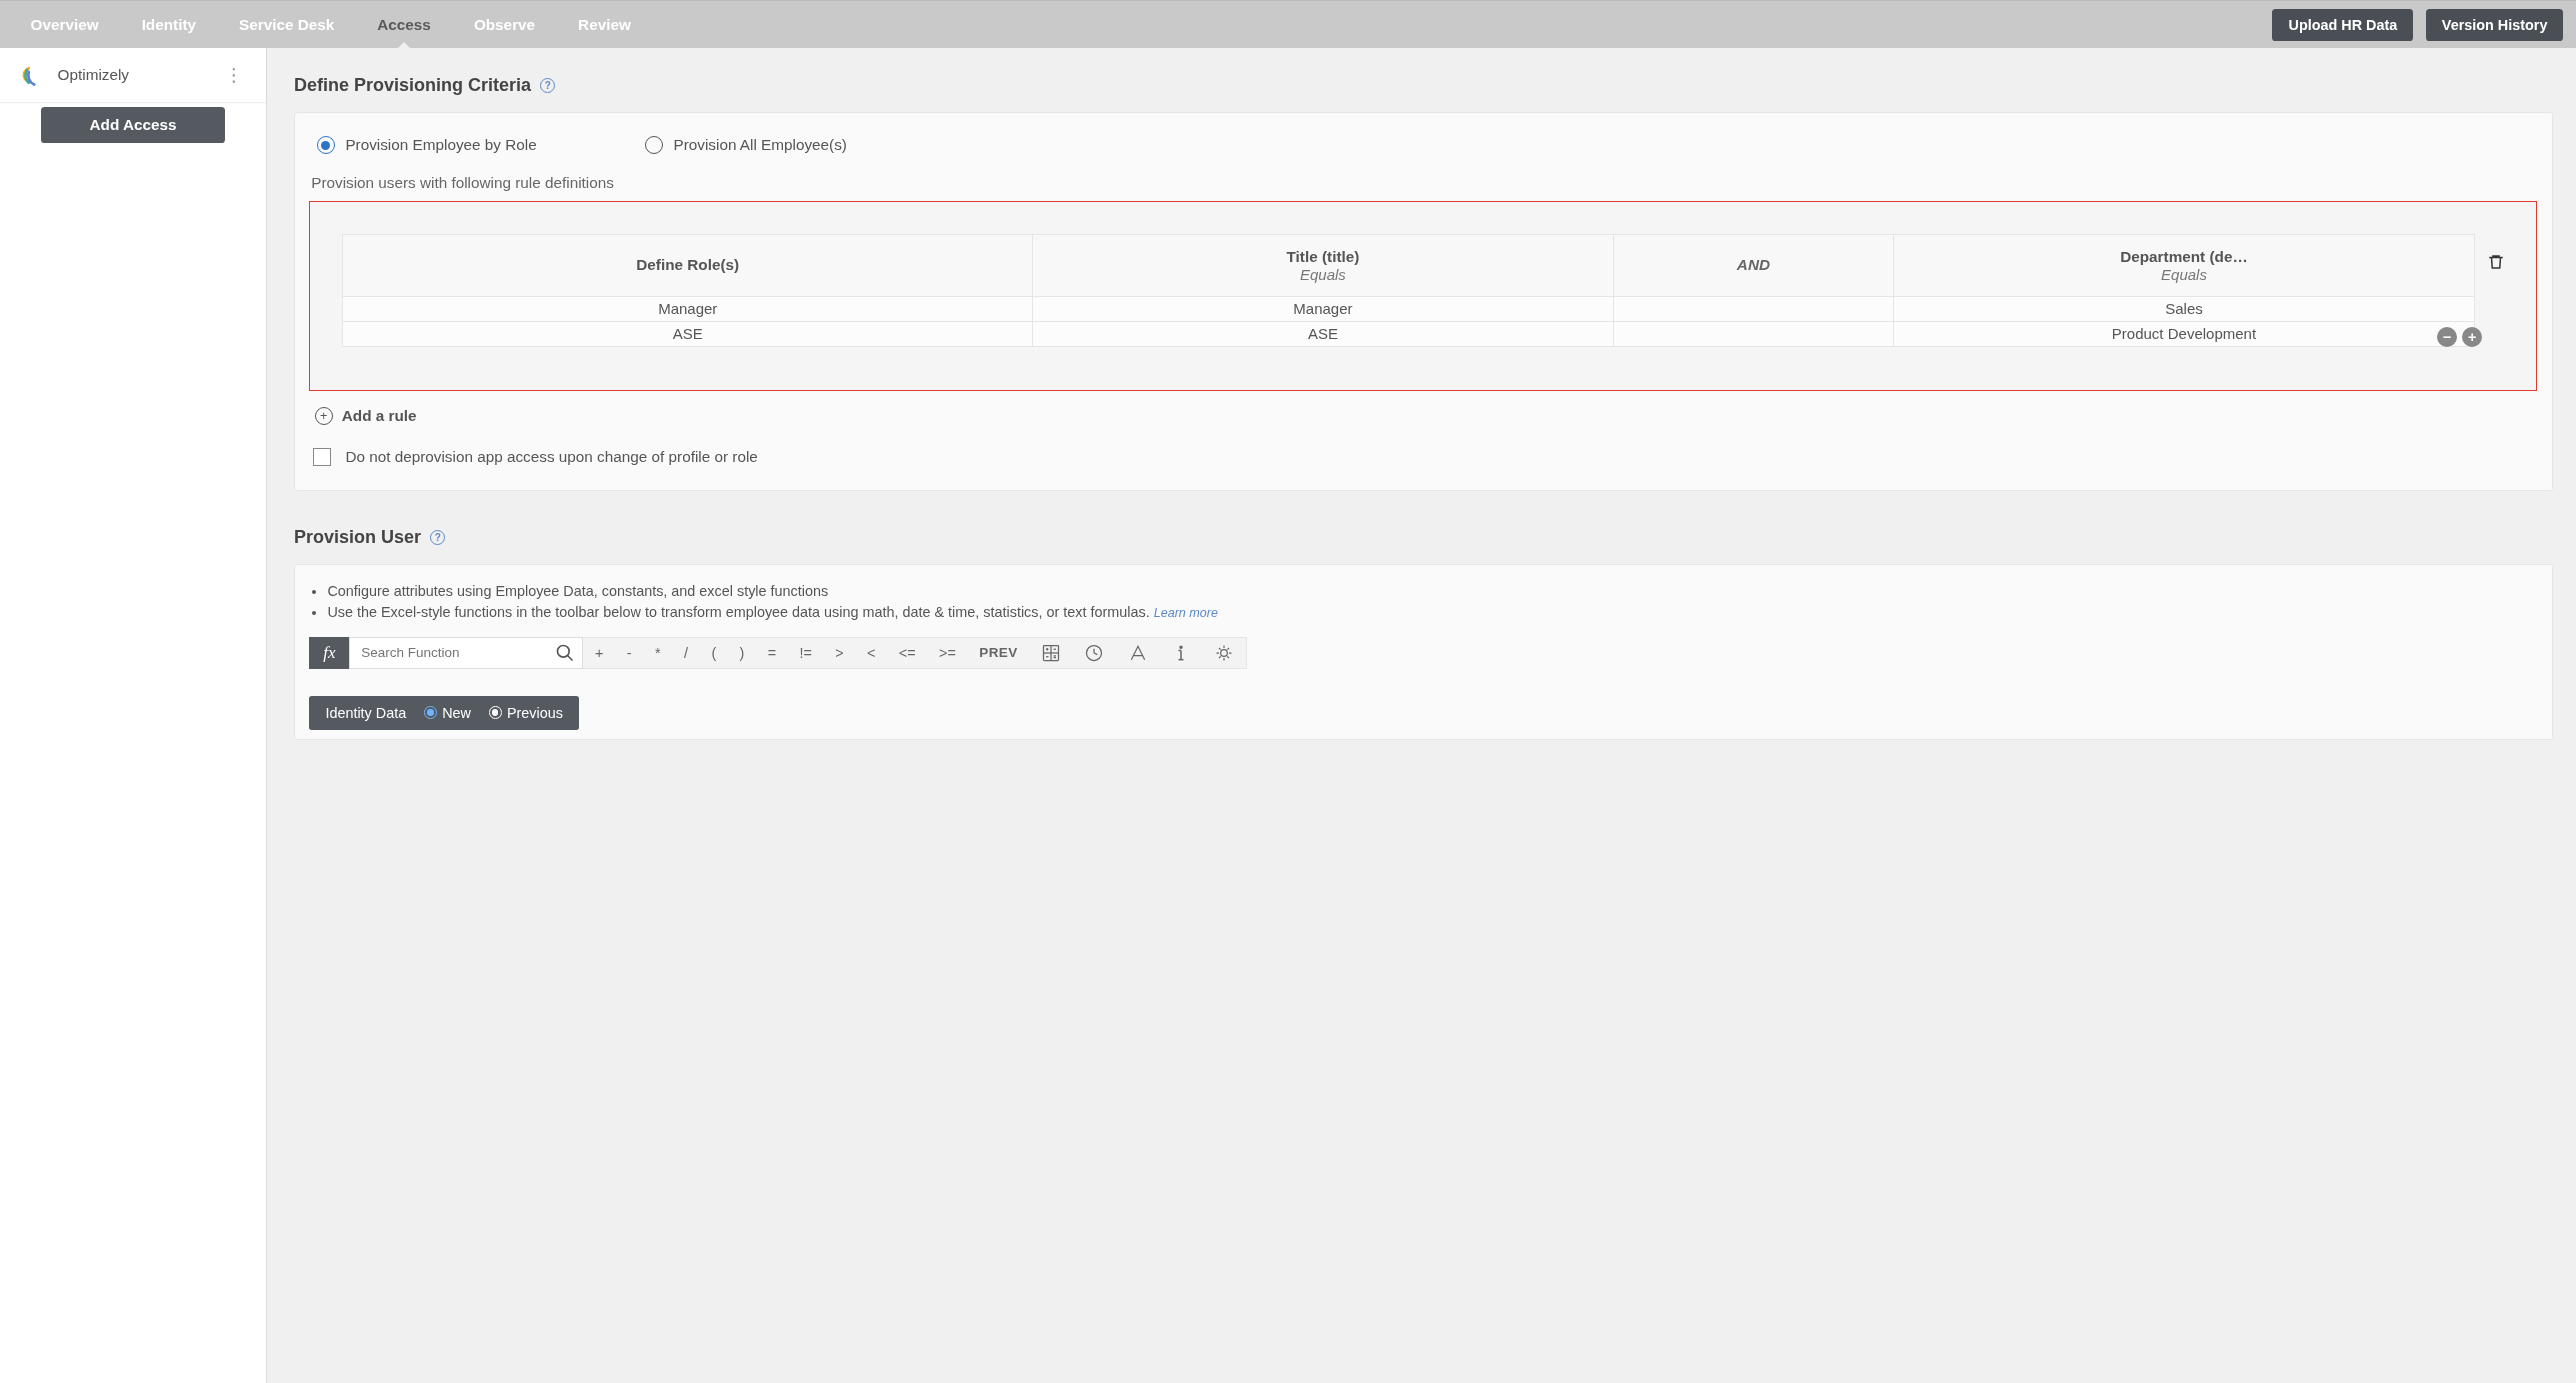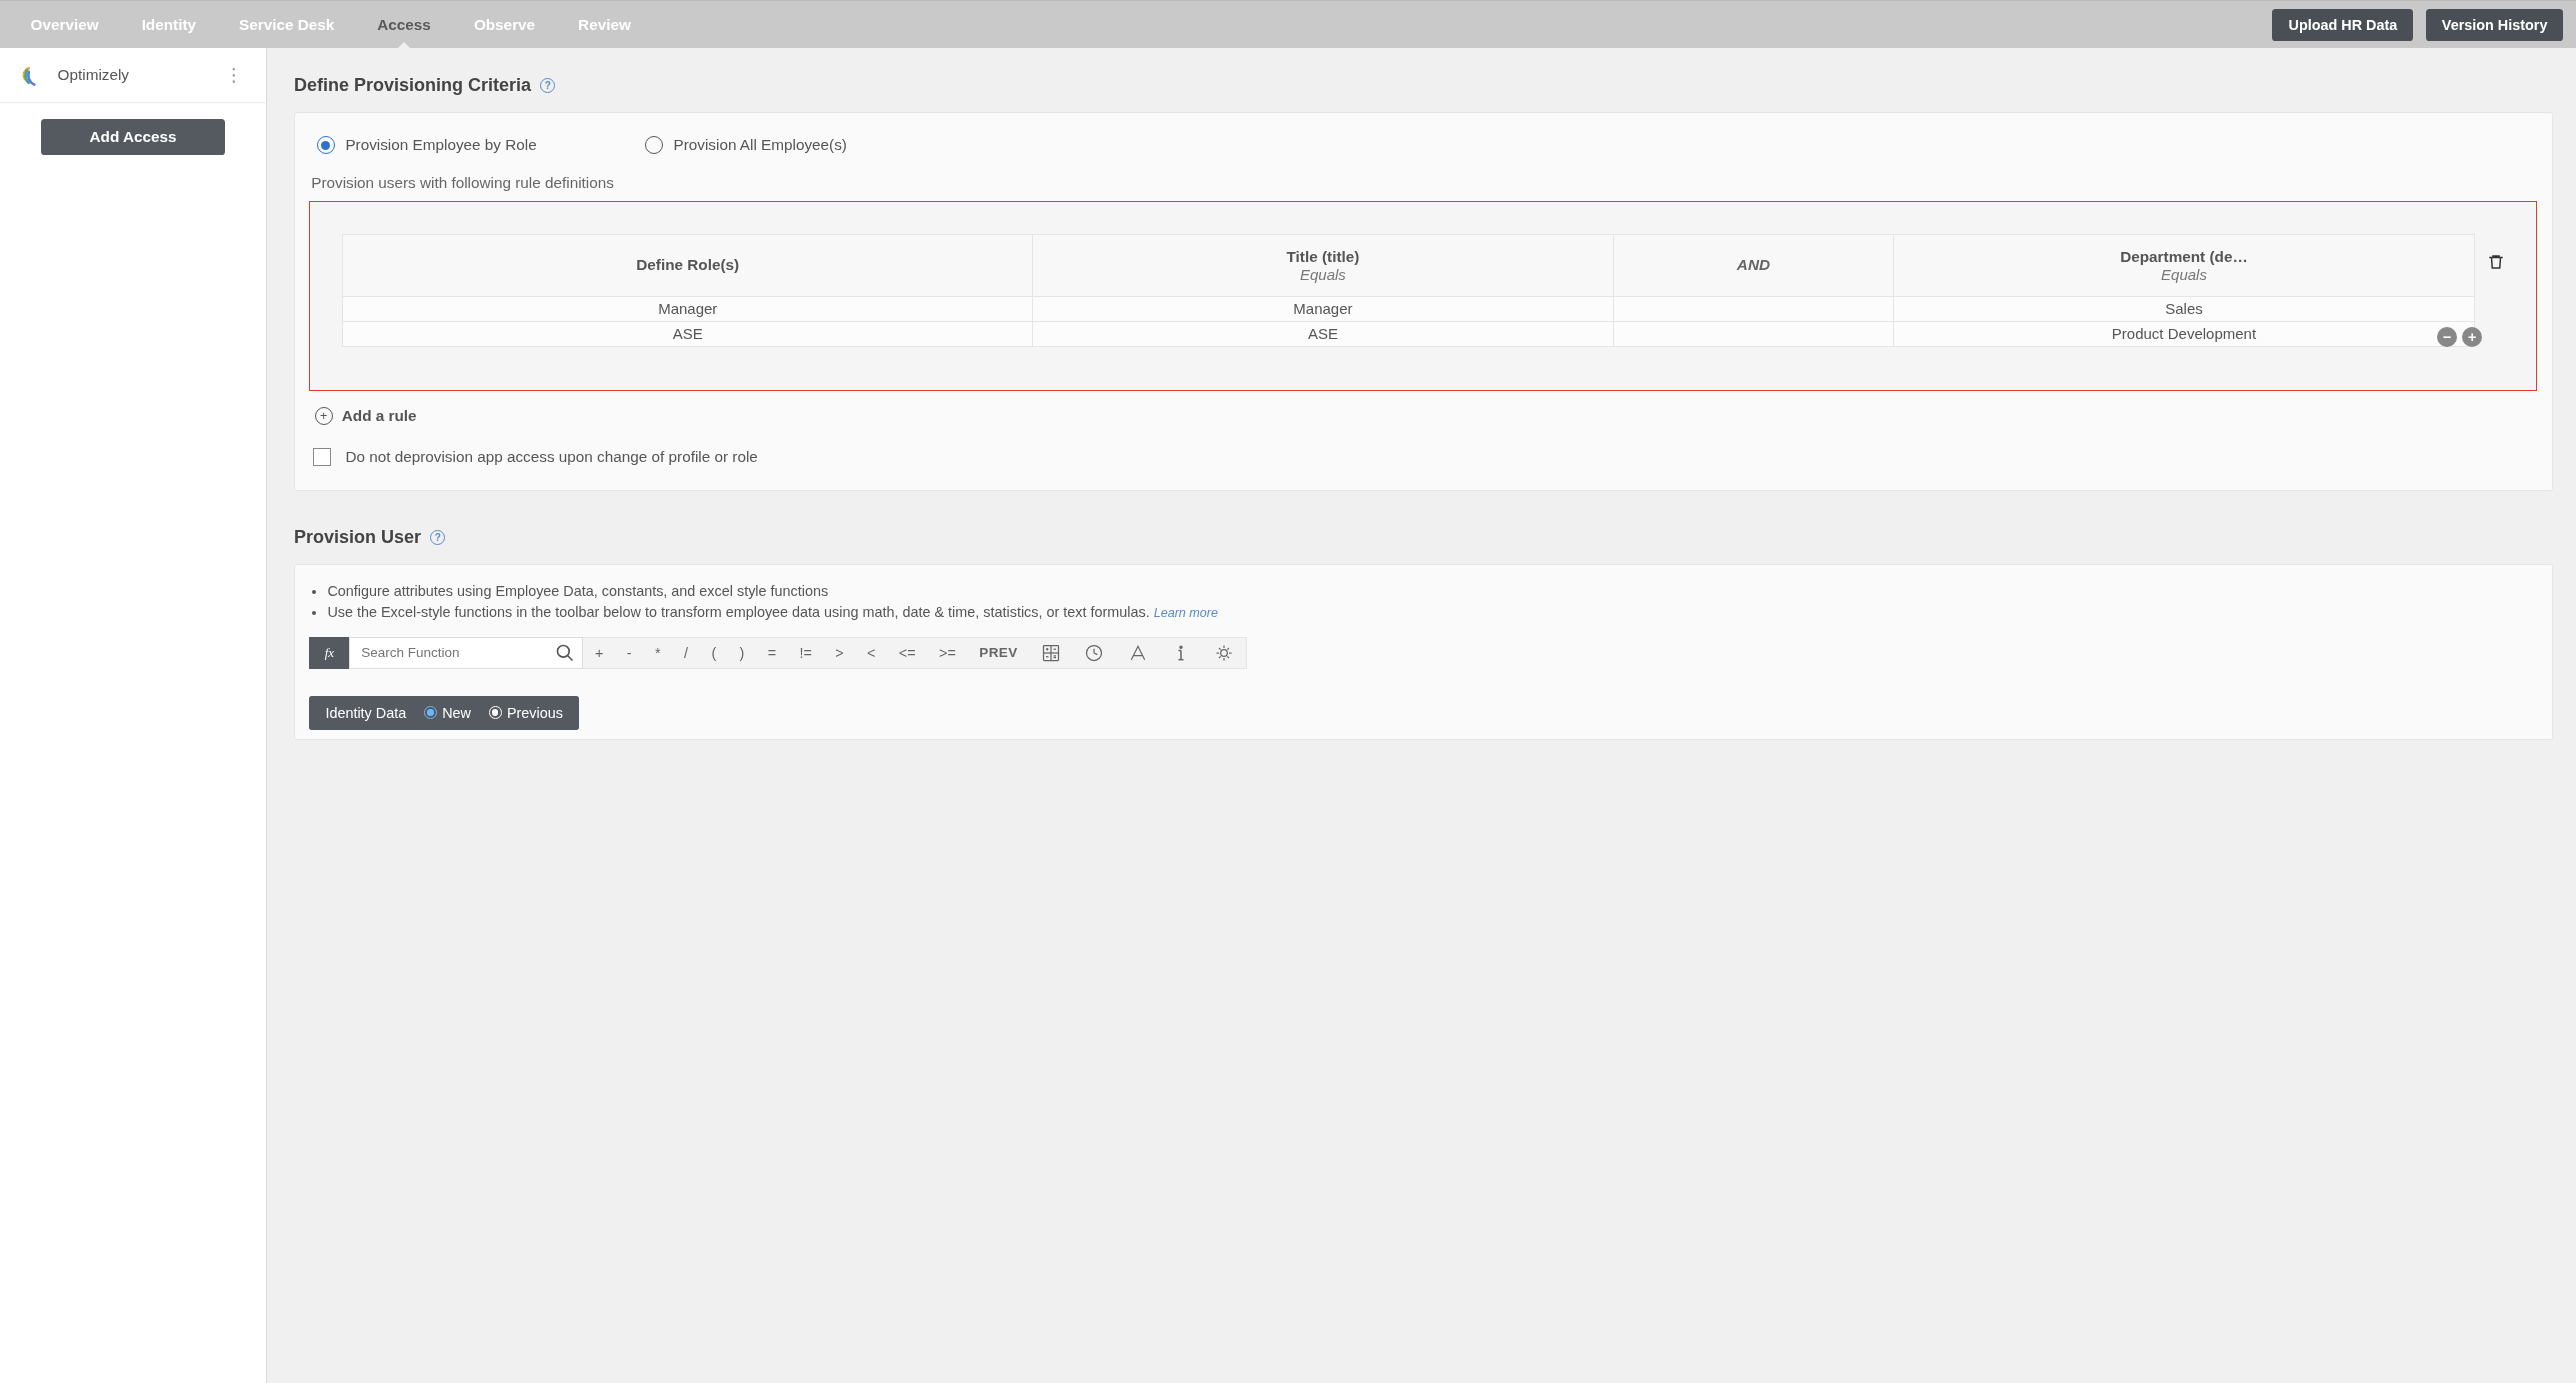--- a/index.html
+++ b/index.html
@@ -12,21 +12,21 @@
 .tab.active::after { content: ''; position: absolute; bottom: 0; left: 50%; transform: translateX(-50%); width: 0; height: 0; border-left: 7.2px solid transparent; border-right: 7.2px solid transparent; border-bottom: 7.2px solid #f0f0f0; }
 .spacer { flex: 1; }
 .top-btn { background: #4a4f55; color: #fff; border: none; padding: 0 16px; height: 32px; border-radius: 3.6px; font-size: 14.4px; font-weight: 600; cursor: pointer; margin-left: 12.6px; }
 
 .layout { display: flex; height: calc(100vh - 48px); }
 .sidebar { width: 267px; background: #fff; border-right: 0.9px solid #ddd; padding-top: 0; }
 .app-row { display: flex; align-items: center; padding: 12.6px 16px; gap: 12.6px; border-bottom: 0.9px solid #eee; box-shadow: 0 0.9px 2.7px rgba(0,0,0,0.05); }
 .app-logo { width: 29px; height: 29px; }
 .app-name { font-size: 15.3px; color: #555; flex: 1; }
 .kebab { color: #888; cursor: pointer; padding: 3.6px 7.2px; font-size: 18px; line-height: 1; }
-.add-access-btn { display: block; margin: 16px auto 0; width: 184px; height: 36px; background: #555a61; color: #fff; border: none; border-radius: 3.6px; font-size: 15.3px; font-weight: 600; cursor: pointer; }
+.add-access-btn { display: block; margin: 4px auto 0; width: 184px; height: 36px; background: #555a61; color: #fff; border: none; border-radius: 3.6px; font-size: 15.3px; font-weight: 600; cursor: pointer; }
 
 .main { flex: 1; padding: 27px 23.4px 36px 27px; overflow-y: auto; }
 .section-title { display: flex; align-items: center; gap: 9px; margin-bottom: 16px; }
 .section-title h2 { font-size: 18px; font-weight: 700; color: #444; }
 .help-icon { width: 15.3px; height: 15.3px; border: 1.3px solid #4a6; border-radius: 50%; display: inline-flex; align-items: center; justify-content: center; font-size: 10px; color: #4a6; font-weight: 700; cursor: pointer; }
 .help-icon.blue { border-color: #5a8ac9; color: #5a8ac9; }
 
 .panel { background: #fafafa; border: 0.9px solid #e5e5e5; border-radius: 2.7px; padding: 23.4px 14.4px 23.4px 14.4px; }
 
 .radio-row { display: flex; gap: 108px; margin-bottom: 20px; padding-left: 7.2px; }
@@ -63,21 +63,21 @@
 .chk-box { width: 18px; height: 18px; border: 1.8px solid #888; background: #fff; cursor: pointer; }
 .chk-label { font-size: 15.3px; color: #555; }
 
 .section2 { margin-top: 36px; }
 .panel2 { background: #fafafa; border: 0.9px solid #e5e5e5; border-radius: 2.7px; padding: 16px 14.4px 9px 14.4px; }
 .bullets { list-style: disc; padding-left: 18px; margin-bottom: 12.6px; }
 .bullets li { font-size: 14.4px; color: #555; line-height: 1.5; }
 .learn-link { color: #5a8ac9; font-style: italic; cursor: pointer; font-size: 12.6px; }
 
 .fn-bar { display: flex; align-items: center; gap: 0; height: 32px; }
-.fx-box { width: 40px; height: 32px; background: #555a61; color: #fff; display: flex; align-items: center; justify-content: center; font-style: italic; font-size: 13px; font-family: Georgia, serif; }
+.fx-box { width: 40px; height: 32px; background: #555a61; color: #fff; display: flex; align-items: center; justify-content: center; font-style: italic; font-size: 17px; font-family: Georgia, serif; }
 .search-wrap { position: relative; width: 234px; height: 32px; background: #fff; border: 0.9px solid #ddd; display: flex; align-items: center; }
 .search-input { border: none; outline: none; width: 100%; padding: 0 32px 0 10.8px; font-size: 13.5px; color: #555; height: 100%; }
 .search-icon { position: absolute; right: 7.2px; width: 20px; height: 20px; color: #555; }
 .op-strip { display: flex; align-items: center; height: 32px; background: #f3f3f3; border: 0.9px solid #e5e5e5; border-left: none; }
 .op { padding: 0 11.7px; font-size: 14.4px; color: #666; cursor: pointer; height: 100%; display: flex; align-items: center; }
 .op.icon svg { width: 20px; height: 20px; }
 .op.prev { font-weight: 700; letter-spacing: 0.4px; font-size: 13.5px; }
 
 .footer-row { display: flex; align-items: center; margin-top: 27px; gap: 18px; }
 .footer-text { font-size: 15.3px; color: #555; flex: 1; }

